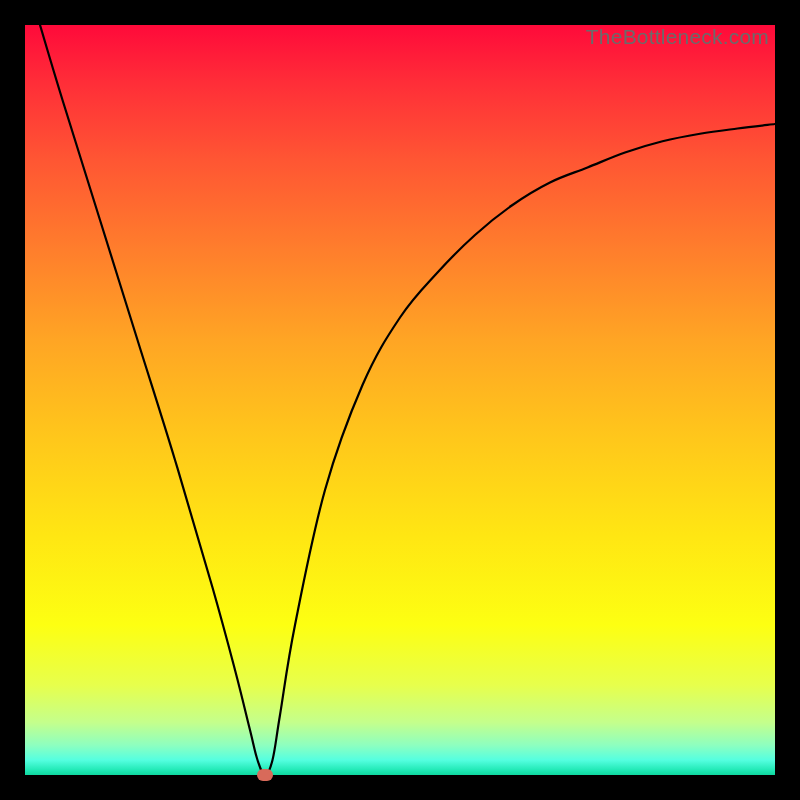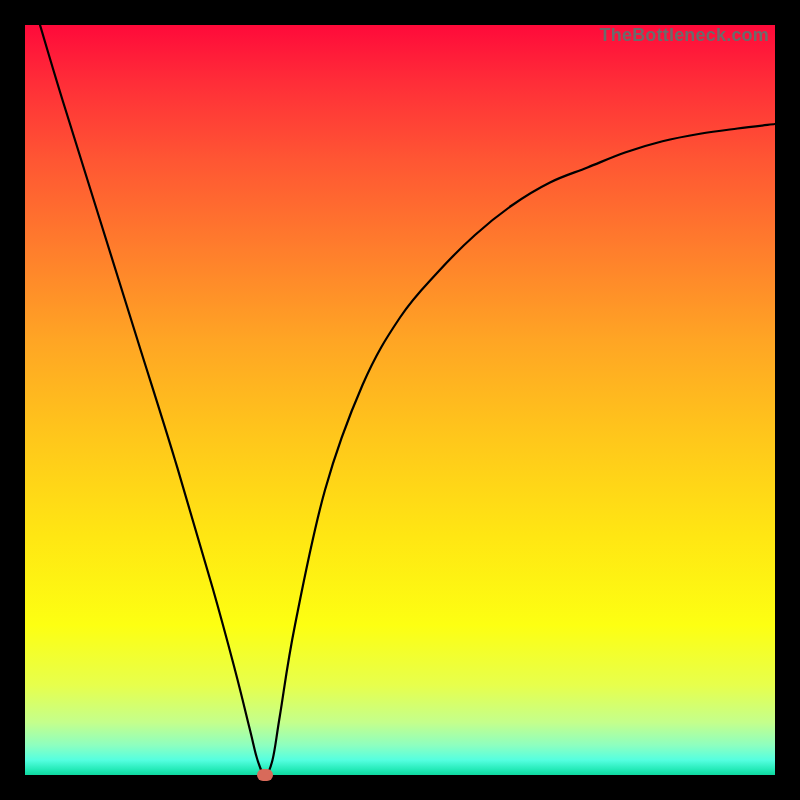--- a/index.html
+++ b/index.html
@@ -30,22 +30,22 @@
       #8effbf 96%,
       #55ffe0 98%,
       #1FE8B4 99.4%,
       #0fd8a0 100%);
   }
   .watermark {
     position: absolute;
     top: 0px;
     right: 6px;
     font-family: Arial, Helvetica, sans-serif;
-    font-size: 18px;
-    font-weight: bold;
+    font-size: 21px;
+    font-weight: normal;
     color: #6b6b6b;
     letter-spacing: 0.2px;
   }
   svg.curve {
     position: absolute;
     left: 0; top: 0;
     width: 750px; height: 750px;
   }
   .marker {
     position: absolute;

